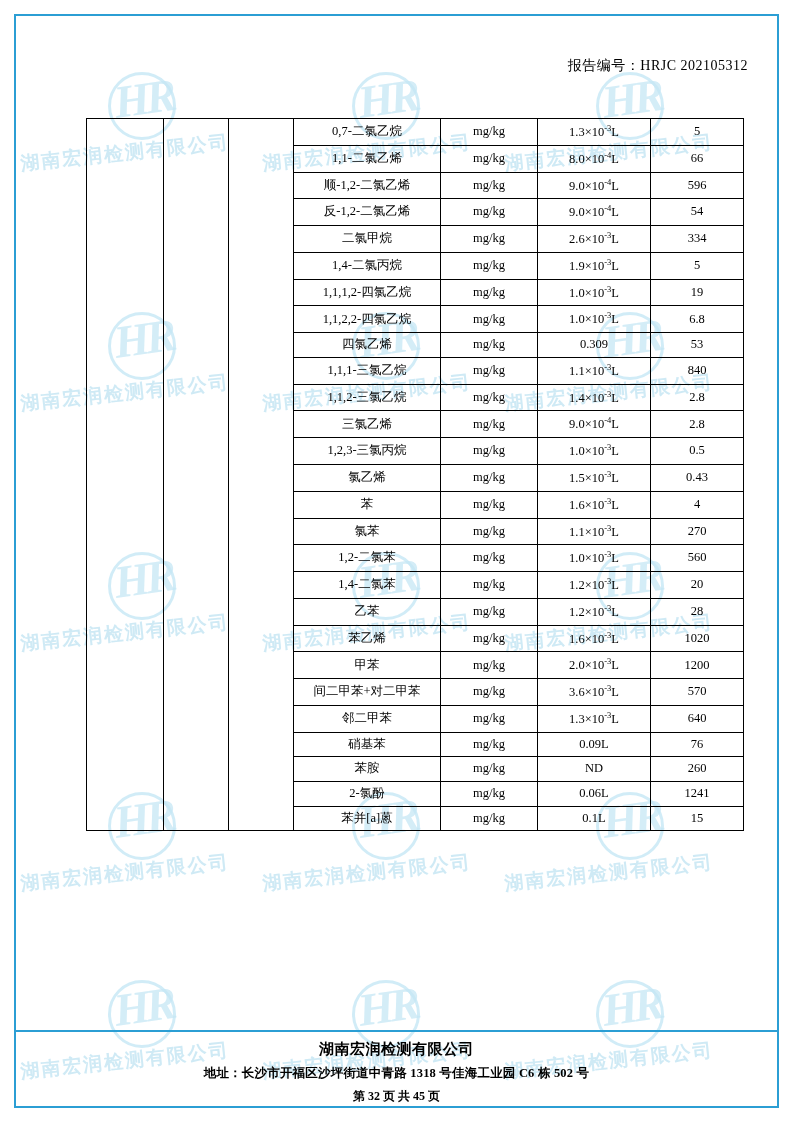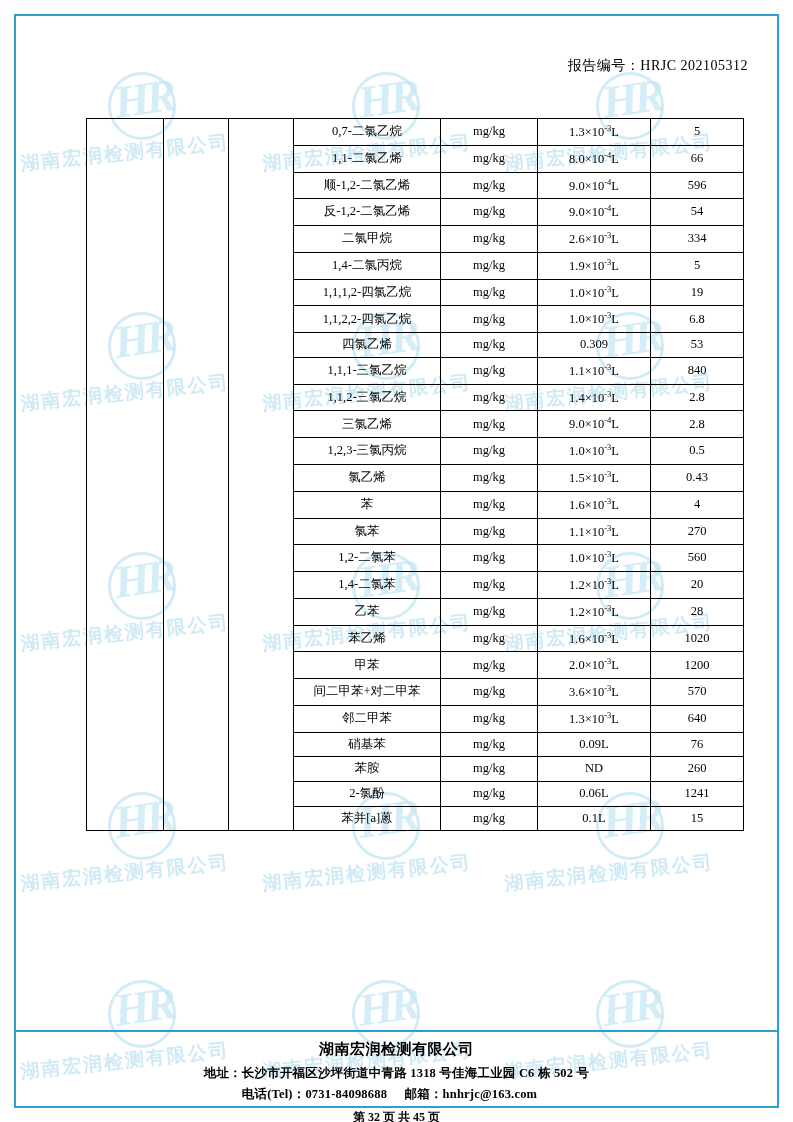--- a/index.html
+++ b/index.html
@@ -382,20 +382,16 @@
           <td class="c-val">0.1L</td>
           <td class="c-lim">15</td>
         </tr>
       </tbody>
   </table>
 
   <div class="footer">
     <div class="hr"></div>
     <div class="f-company">湖南宏润检测有限公司</div>
     <div class="f-addr">地址：长沙市开福区沙坪街道中青路 1318 号佳海工业园 C6 栋 502 号</div>
-    <div class="f-tel">
-      <span>电话(Tel)：0731-84098688</span>
-      <span>邮箱：hnhrjc@163.com</span>
-    </div>
     <div class="f-page">第 32 页 共 45 页</div>
   </div>
 
 </div>
 
 </body></html>

